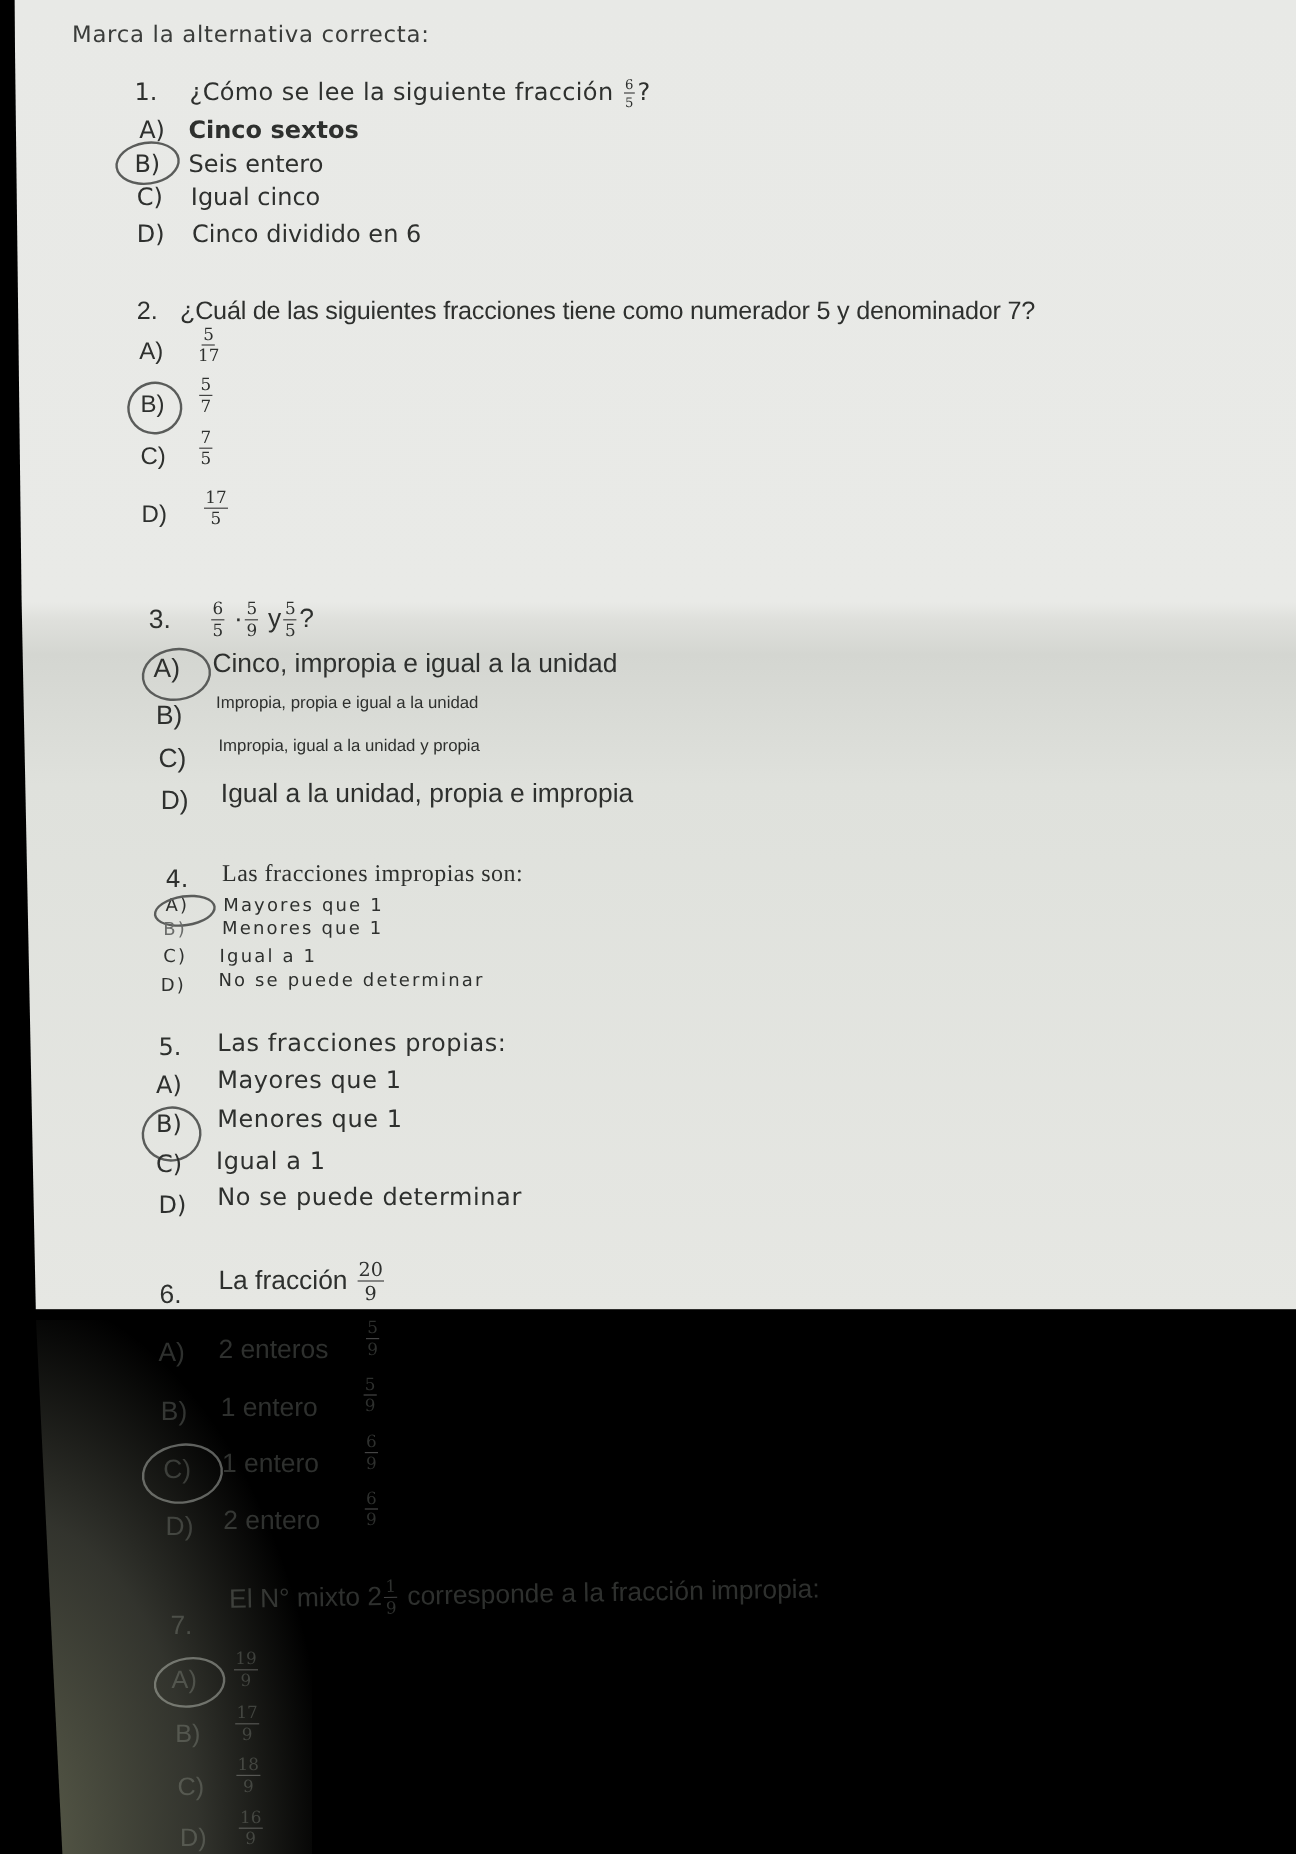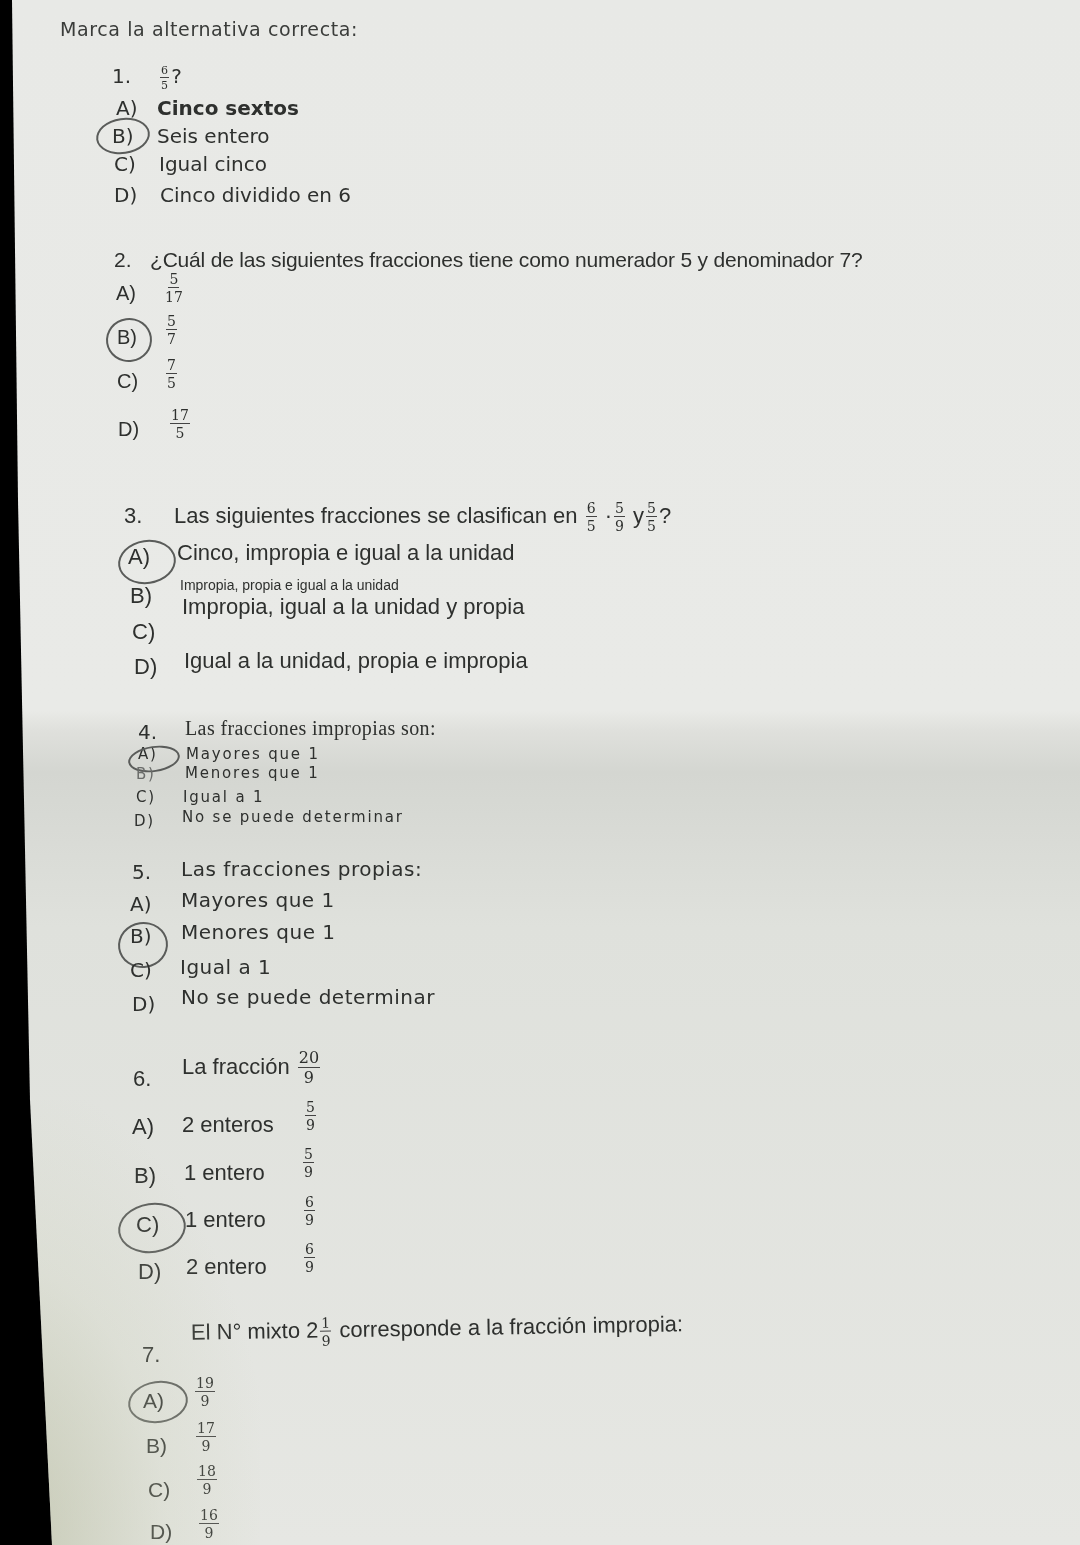--- a/index.html
+++ b/index.html
@@ -3,21 +3,21 @@
   <meta charset="utf-8">
   <style>
     html, body { margin: 0; padding: 0; }
     body {
       width: 1080px; height: 1545px; overflow: hidden; position: relative;
       background: #000;
       font-family: "DejaVu Sans", sans-serif;
       color: #2e302e;
     }
     .paper {
-      position: absolute; left: 0; top: 0; width: 1080px; height: 1545px;
+      position: absolute; left: 0; top: 0; width: 1080px; height: 1091px;
       background: linear-gradient(180deg, #e8e9e6 0%, #e9eae7 46%, #dfe0dc 47.3%, #d4d6d1 50%, #dfe1dc 60%, #e6e7e3 100%);
       clip-path: polygon(12px 0, 1080px 0, 1080px 1545px, 52px 1545px, 30px 1100px, 18px 500px);
     }
     .paper::after {
       content: ""; position: absolute; left: 0; top: 1100px; width: 260px; height: 445px;
       background: radial-gradient(ellipse at 0% 100%, rgba(170,175,140,0.55) 0%, rgba(200,205,180,0.25) 45%, rgba(0,0,0,0) 75%);
       pointer-events: none;
     }
     .abs { position: absolute; white-space: nowrap; }
     .title { font-size: 19px; letter-spacing: 0.6px; color: #3a3c3a; }
@@ -43,20 +43,21 @@
 </head>
 <body>
 
 <div class="paper">
 
   <div class="abs title" style="left:60px; top:18px;">Marca la alternativa correcta:</div>
 
   <div>
     <div class="abs q-num" style="left:112px; top:64px;">1.</div>
     <div class="abs q-text" style="left:158px; top:64px; letter-spacing:0.3px;">
+      <span>¿Cómo se lee la siguiente fracción</span>
       <span class="frac" style="font-size:11px;">
           <span class="num">6</span>
           <span class="den">5</span>
         </span><span>?</span>
     </div>
     <div class="abs opt-letter" style="left:116px; top:96px;">A)</div>
     <div class="abs opt-text" style="left:157px; top:96px;font-weight:bold;">Cinco sextos</div>
     <div class="abs opt-letter" style="left:112px; top:124px;">B)</div>
     <div class="abs opt-text" style="left:157px; top:124px;">Seis entero</div>
     <div class="circle" style="left:96px; top:118px; width:50px; height:32px;"></div>
@@ -92,41 +93,40 @@
     <div class="abs opt-letter narrow" style="left:118px; top:418px;">D)</div>
     <span class="abs frac" style="left:168px; top:408px;">
         <span class="num">17</span>
         <span class="den">5</span>
       </span>
   </div>
 
   <div>
     <div class="abs q-num narrow" style="left:124px; top:503px; font-size:22px;">3.</div>
     <div class="abs q-text narrow" style="left:174px; top:501px; font-size:22px;">
-      <span>Las siguientes fracciones se clasifican en</span>
       <span class="frac">
           <span class="num">6</span>
           <span class="den">5</span>
         </span>
       <span>·</span><span class="frac">
           <span class="num">5</span>
           <span class="den">9</span>
         </span>
       <span>y</span><span class="frac">
           <span class="num">5</span>
           <span class="den">5</span>
         </span><span>?</span>
     </div>
     <div class="abs opt-letter narrow" style="left:128px; top:544px; font-size:22px;">A)</div>
     <div class="abs opt-text narrow" style="left:177px; top:540px; font-size:22px;">Cinco, impropia e igual a la unidad</div>
     <div class="circle" style="left:118px; top:540px; width:54px; height:40px;"></div>
     <div class="abs opt-letter narrow" style="left:130px; top:583px; font-size:22px;">B)</div>
     <div class="abs opt-text narrow" style="left:180px; top:577px; font-size:14px;">Impropia, propia e igual a la unidad</div>
     <div class="abs opt-letter narrow" style="left:132px; top:619px; font-size:22px;">C)</div>
-    <div class="abs opt-text narrow" style="left:182px; top:594px; font-size:22px;">Impropia, igual a la unidad y propia</div>
+    <div class="abs opt-text narrow" style="left:182px; top:613px; font-size:14px;">Impropia, igual a la unidad y propia</div>
     <div class="abs opt-letter narrow" style="left:134px; top:654px; font-size:22px;">D)</div>
     <div class="abs opt-text narrow" style="left:184px; top:648px; font-size:22px;">Igual a la unidad, propia e impropia</div>
   </div>
 
   <div>
     <div class="abs q-num" style="left:138px; top:720px;">4.</div>
     <div class="abs q-text" style="left:185px; top:717px; letter-spacing:0.4px;font-family:Liberation Serif, serif;">Las fracciones impropias son:</div>
     <div class="abs opt-letter sq" style="left:138px; top:745px;">A)</div>
     <div class="abs opt-text sq" style="left:186px; top:745px;">Mayores que 1</div>
     <div class="circle" style="left:128px; top:746px; width:48px; height:22px;"></div>

